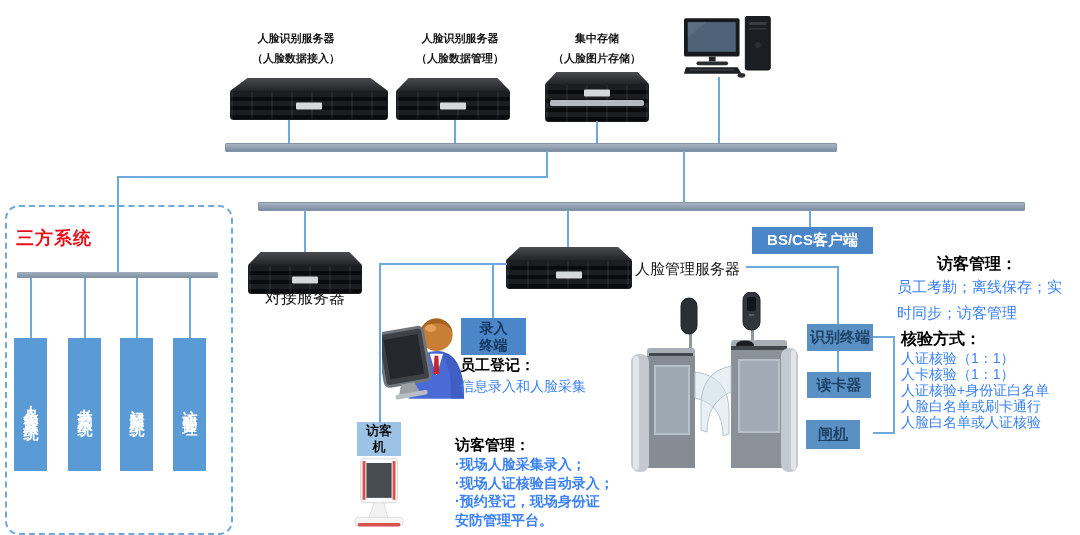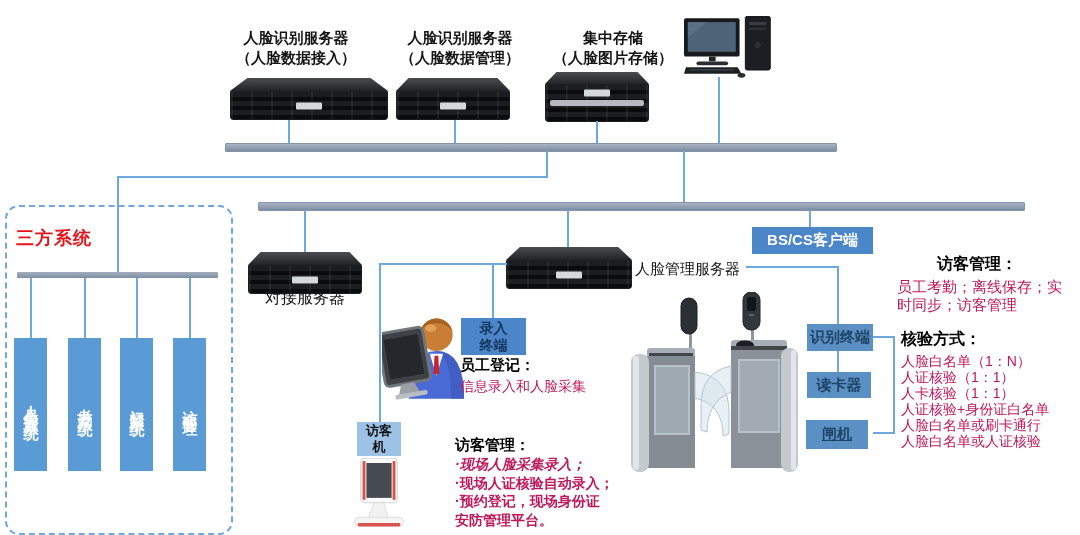--- a/index.html
+++ b/index.html
@@ -19,53 +19,53 @@
   .rack .front{height:27px;position:relative;border:1px solid #1c1e21;border-radius:0 0 3px 3px;
     background:repeating-linear-gradient(90deg,rgba(255,255,255,.06) 0 2px,rgba(0,0,0,0) 2px 20px),
                repeating-linear-gradient(180deg,#1b1d20 0 5px,#0a0b0d 5px 9px);}
   .rack .logo{position:absolute;left:50%;top:50%;transform:translate(-50%,-50%);
               width:26px;height:7px;background:#d6d9dc;border-radius:1px;}
   .rack.storage .top{height:12px;}
   .rack.storage .front{height:36px;}
   .rack.storage .front::after{content:'';position:absolute;left:4%;right:4%;top:15px;height:6px;
               background:#b5bac0;border-radius:2px;}
   
-  .toplabel{position:absolute;text-align:center;font-size:15px;font-weight:600;line-height:20px;color:#141414;}
+  .toplabel{position:absolute;text-align:center;font-size:11px;font-weight:600;line-height:20px;color:#141414;}
   .srvlabel{position:absolute;font-size:16px;color:#141414;}
   
   .badge{position:absolute;display:flex;flex-direction:column;align-items:center;justify-content:center;
          background:#4a86c8;font-weight:bold;text-align:center;}
   .badge.white{color:#fff;font-size:15px;}
   .badge.dark{color:#16365c;font-size:14px;line-height:17px;}
   .badge.mid{background:#5b90c5;color:#1f4365;font-size:15px;}
   .badge.light{background:#9cc2e5;color:#101010;font-size:13px;line-height:16px;}
   
   .dashedbox{position:absolute;border:2px dashed #6fa8dc;border-radius:14px;}
   .redtitle{position:absolute;color:#e8131a;font-size:18px;font-weight:bold;letter-spacing:1px;}
   .vbox{position:absolute;background:#5b9bd5;color:#fff;display:flex;align-items:center;justify-content:center;
         writing-mode:vertical-rl;text-orientation:upright;font-size:15px;font-weight:bold;letter-spacing:4px;}
   
   .note-title{font-weight:bold;font-size:15px;color:#000;}
-  .note-line{font-size:14px;color:#be185d;}
+  .note-line{font-size:14px;color:#3b82f6;}
   .bold{font-weight:bold;}
 </style>
 </head>
 <body>
 
 <div id="stage">
 
   <div class="toplabel" style="left:223px;top:28px;width:146px;">
     <div>人脸识别服务器</div>
     <div>（人脸数据接入）</div>
   </div>
   <div class="toplabel" style="left:390px;top:28px;width:140px;">
     <div>人脸识别服务器</div>
     <div>（人脸数据管理）</div>
   </div>
-  <div class="toplabel" style="left:546px;top:28px;width:134px;">
+  <div class="toplabel" style="left:530px;top:28px;width:134px;">
     <div>集中存储</div>
     <div>（人脸图片存储）</div>
   </div>
 
   <div class="rack" style="left:230px;top:78px;width:158px;">
     <div class="top"></div>
       <div class="front">
         <div class="logo"></div>
       </div>
   </div>
@@ -189,21 +189,21 @@
     <rect x="14" y="3" width="3" height="40" fill="#d9534f"></rect>
     <rect x="45" y="3" width="3" height="40" fill="#d9534f"></rect>
     <rect x="18" y="5" width="26" height="36" fill="#474c52"></rect>
     <polygon points="26,46 36,46 40,62 20,62" fill="#f2f2f2" stroke="#dddddd"></polygon>
     <rect x="6" y="61" width="50" height="9" rx="4" fill="#f5f5f5" stroke="#dddddd"></rect>
     <rect x="9" y="67" width="44" height="3.5" rx="1.5" fill="#d9534f"></rect>
   </svg>
 
   <div class="abs" style="left:455px;top:436px;">
     <div class="note-title">访客管理：</div>
-    <div class="note-line bold" style="line-height:18.5px;font-style:italic;">·现场人脸采集录入；</div>
+    <div class="note-line bold" style="line-height:18.5px;">·现场人脸采集录入；</div>
     <div class="note-line bold" style="line-height:18.5px;">·现场人证核验自动录入；</div>
     <div class="note-line bold" style="line-height:18.5px;">·预约登记，现场身份证</div>
     <div class="note-line bold" style="line-height:18.5px;">安防管理平台。</div>
   </div>
 
   <svg class="abs" style="left:625px;top:292px;" width="176" height="186" viewBox="0 0 176 186">
 
     <rect x="64" y="34" width="3" height="26" fill="#8f969d"></rect>
     <rect x="56" y="6" width="16" height="36" rx="8" fill="#2c3035" stroke="#1d2024"></rect>
 
@@ -225,36 +225,35 @@
     <rect x="106" y="54" width="56" height="5" fill="#43474c"></rect>
     <rect x="106" y="58" width="56" height="118" fill="#8a9199"></rect>
     <rect x="114" y="68" width="40" height="72" fill="#cddce6" fill-opacity="0.35" stroke="#b6c1ca" stroke-width="2"></rect>
     <rect x="156" y="56" width="17" height="124" rx="8" fill="#c3c9cf"></rect>
     <rect x="166" y="58" width="5" height="120" rx="2.5" fill="#e2e6ea"></rect>
     <path d="M106,74 Q76,80 76,114 L76,138 L82,140 Q82,110 106,100 Z" fill="#cfdde8" fill-opacity="0.45" stroke="#b6c4cf"></path>
   </svg>
 
   <div class="badge mid" style="left:807px;top:324px;width:66px;height:27px;">识别终端</div>
   <div class="badge mid" style="left:807px;top:372px;width:64px;height:26px;">读卡器</div>
-  <div class="badge mid" style="left:806px;top:420px;width:62px;height:29px;text-decoration:underline;">闸机</div>
+  <div class="badge mid" style="left:806px;top:420px;width:54px;height:29px;text-decoration:underline;">闸机</div>
 
   <div class="vline" style="left:837px;top:351px;height:21px;"></div>
   <div class="hline" style="left:873px;top:336px;width:22px;"></div>
   <div class="vline" style="left:893px;top:336px;height:98px;"></div>
   <div class="hline" style="left:873px;top:432px;width:22px;"></div>
 
   <div class="abs" style="left:897px;top:254px;width:182px;">
     <div class="note-title" style="font-size:16px;text-align:center;width:160px;">访客管理：</div>
     <div class="note-line" style="font-size:15px;line-height:17.5px;margin-top:3px;">员工考勤；离线保存；实</div>
-    <div class="note-line" style="font-size:15px;line-height:17.5px;">时同步；访客管理</div>
+    <div class="note-line" style="font-size:15px;line-height:17.5px;margin-top:8px;">时同步；访客管理</div>
   </div>
 
   <div class="abs" style="left:901px;top:329px;width:180px;">
     <div class="note-title" style="font-size:16px;text-align:left;width:150px;">核验方式：</div>
-    <div class="note-line" style="line-height:16px;margin-top:3px;">人脸白名单（1：N）</div>
     <div class="note-line" style="line-height:16px;">人证核验（1：1）</div>
     <div class="note-line" style="line-height:16px;">人卡核验（1：1）</div>
     <div class="note-line" style="line-height:16px;">人证核验+身份证白名单</div>
     <div class="note-line" style="line-height:16px;">人脸白名单或刷卡通行</div>
     <div class="note-line" style="line-height:16px;">人脸白名单或人证核验</div>
   </div>
 
 </div>
 
 </body></html>

